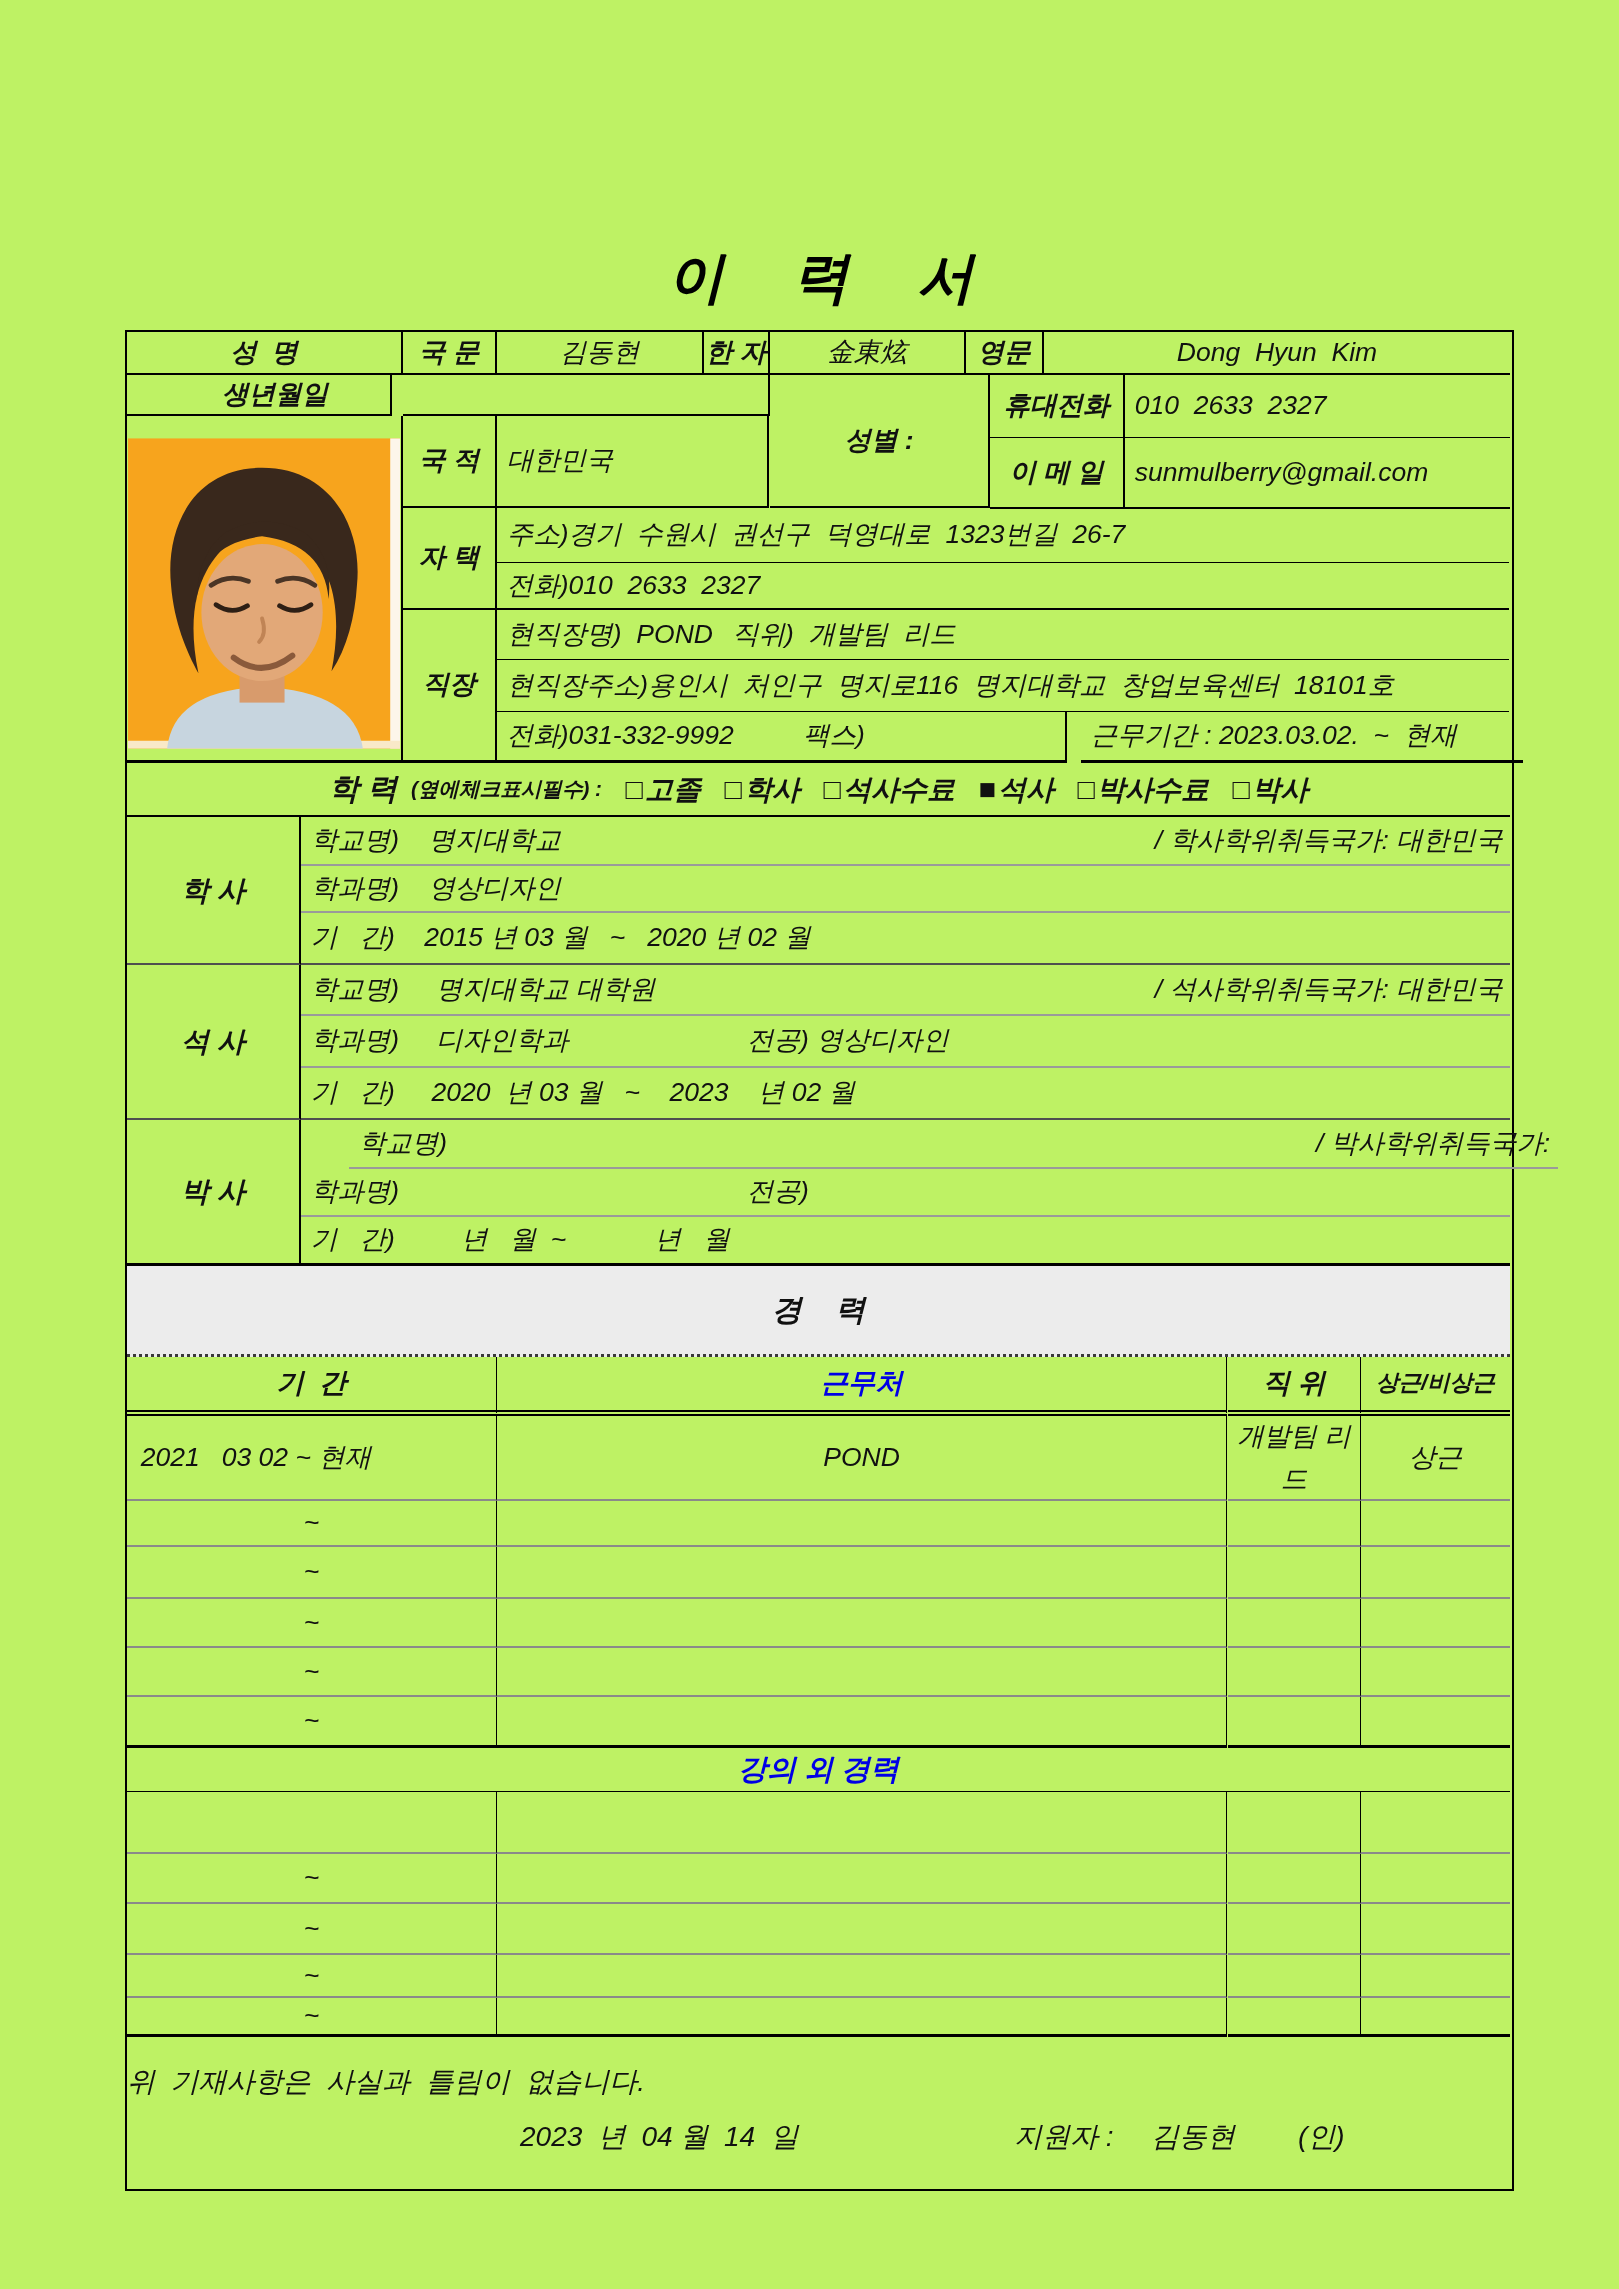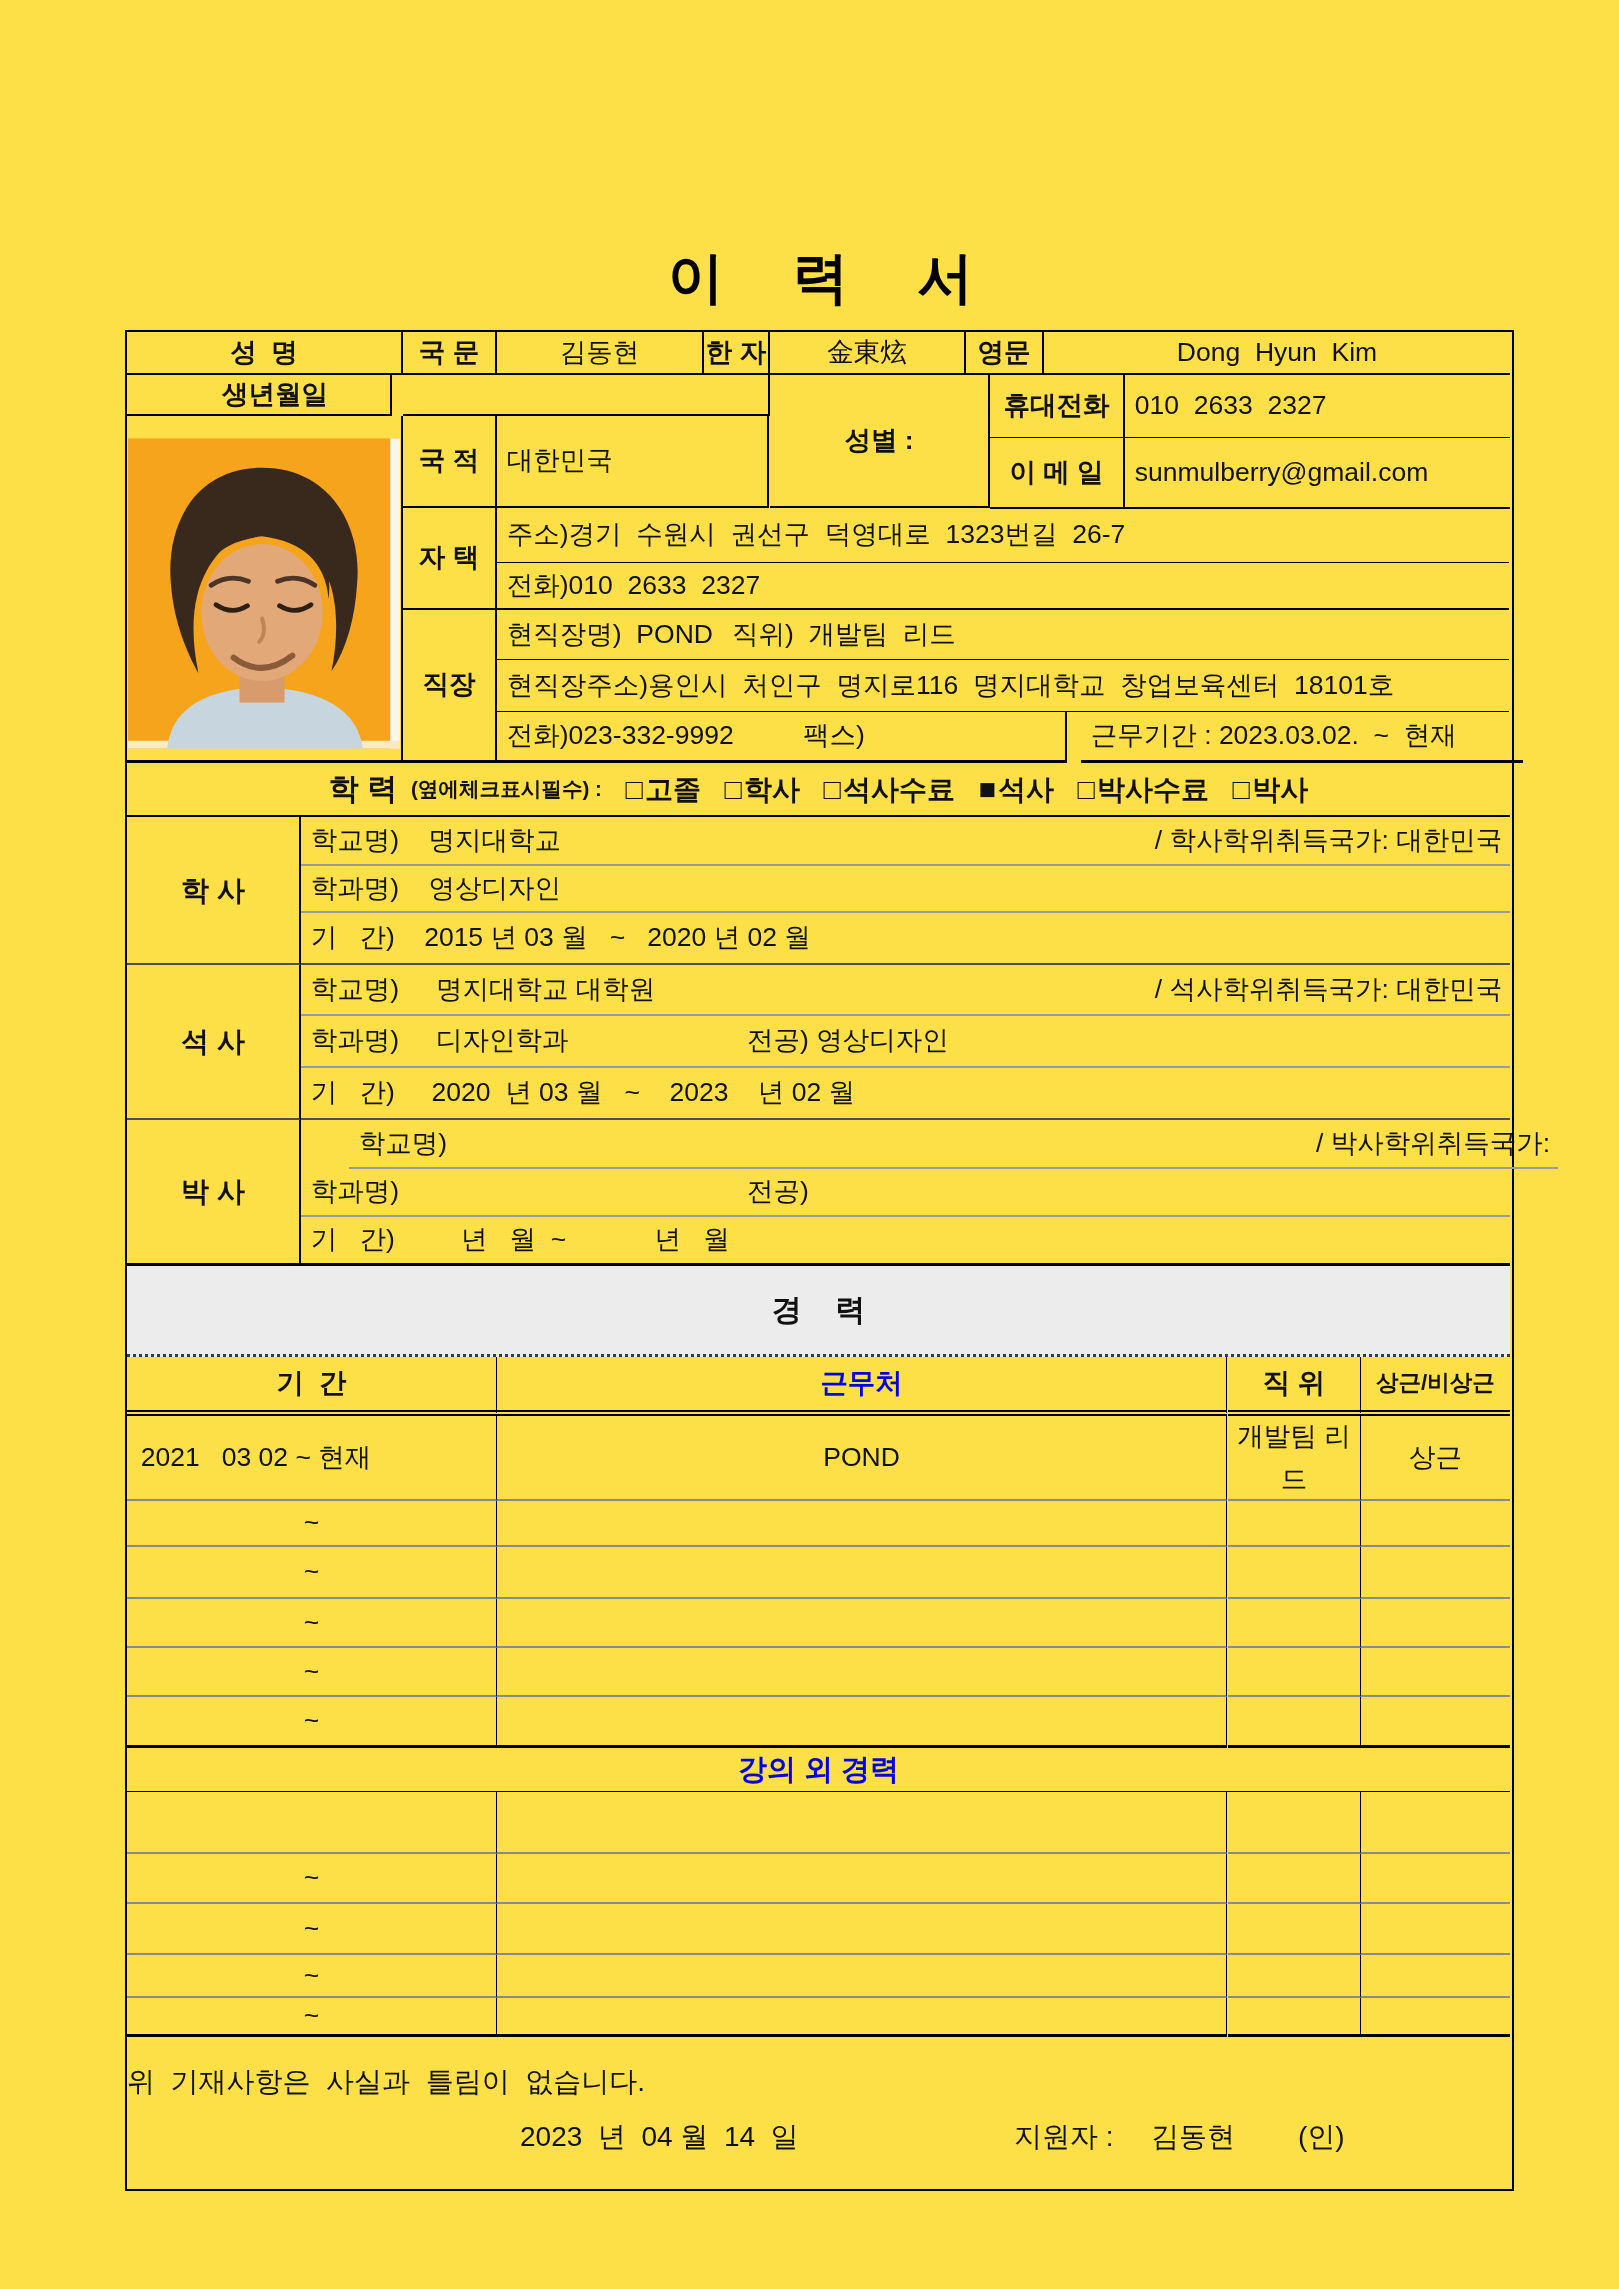--- a/index.html
+++ b/index.html
@@ -1,17 +1,17 @@
 <!DOCTYPE html>
 <html><head>
 <meta charset="utf-8">
 <style>
   html,body{margin:0;padding:0;background:#ffffff;}
-  .page{position:relative;width:1619px;height:2290px;background:#fde047;overflow:hidden;
-        font-family:"Liberation Sans","DejaVu Sans",sans-serif;color:#111;}
+  .page{position:relative;width:1619px;height:2290px;background:#bef264;overflow:hidden;
+        font-family:"Liberation Sans","DejaVu Sans",sans-serif;color:#111;font-style:italic;}
   .doc-title{position:absolute;left:127px;top:241px;width:1387px;text-align:center;
         font-family:"Liberation Serif","DejaVu Serif",serif;font-weight:bold;
         font-size:56px;letter-spacing:27.4px;text-indent:27.4px;color:#000;}
   .sheet{position:absolute;left:125px;top:330px;width:1389px;height:1861px;
         border:2.9px solid #000;box-sizing:border-box;}
   .cell{position:absolute;box-sizing:border-box;display:flex;align-items:center;
         white-space:pre-wrap;font-size:26.5px;line-height:1.25;}
   .c{justify-content:center;text-align:center;}
   .b{font-weight:bold;}
   .pl{padding-left:9.8px;}
@@ -88,21 +88,21 @@
     <div class="cell pl bb1" style="left:370px;top:176px;width:1012px;height:55px;">주소)경기  수원시  권선구  덕영대로  1323번길  26-7</div>
     <div class="cell pl bb2" style="left:370px;top:231px;width:1012px;height:47px;">전화)010  2633  2327</div>
 
     <div class="cell c b br bb3" style="left:276px;top:278px;width:94px;height:153px;">직장</div>
     <div class="cell pl bb1" style="left:370px;top:278px;width:1012px;height:50px;">
       <span>현직장명)  POND</span>
       <span class="abs" style="left:235px;">직위)  개발팀  리드</span>
     </div>
     <div class="cell pl bb1" style="left:370px;top:328px;width:1012px;height:52px;">현직장주소)용인시  처인구  명지로116  명지대학교  창업보육센터  18101호</div>
     <div class="cell pl br bb3" style="left:370px;top:380px;width:570px;height:51px;">
-      <span>전화)023-332-9992</span>
+      <span>전화)031-332-9992</span>
       <span class="abs" style="left:306px;">팩스)</span>
     </div>
     <div class="cell pl bb3" style="left:941px;top:380px;width:442px;height:51px;margin-left:13px;">근무기간 : 2023.03.02.  ~  현재</div>
 
     <div class="cell c bb2" style="left:0;top:431px;width:1383px;height:54px;gap:23.5px;">
       <span class="edu-head-label">학 력</span>
       <span class="note" style="margin-left:-15.7px;">(옆에체크표시필수) :</span>
       <span class="opt"><span class="optbox">□</span><span>고졸</span></span>
       <span class="opt"><span class="optbox">□</span><span>학사</span></span>
       <span class="opt"><span class="optbox">□</span><span>석사수료</span></span>

